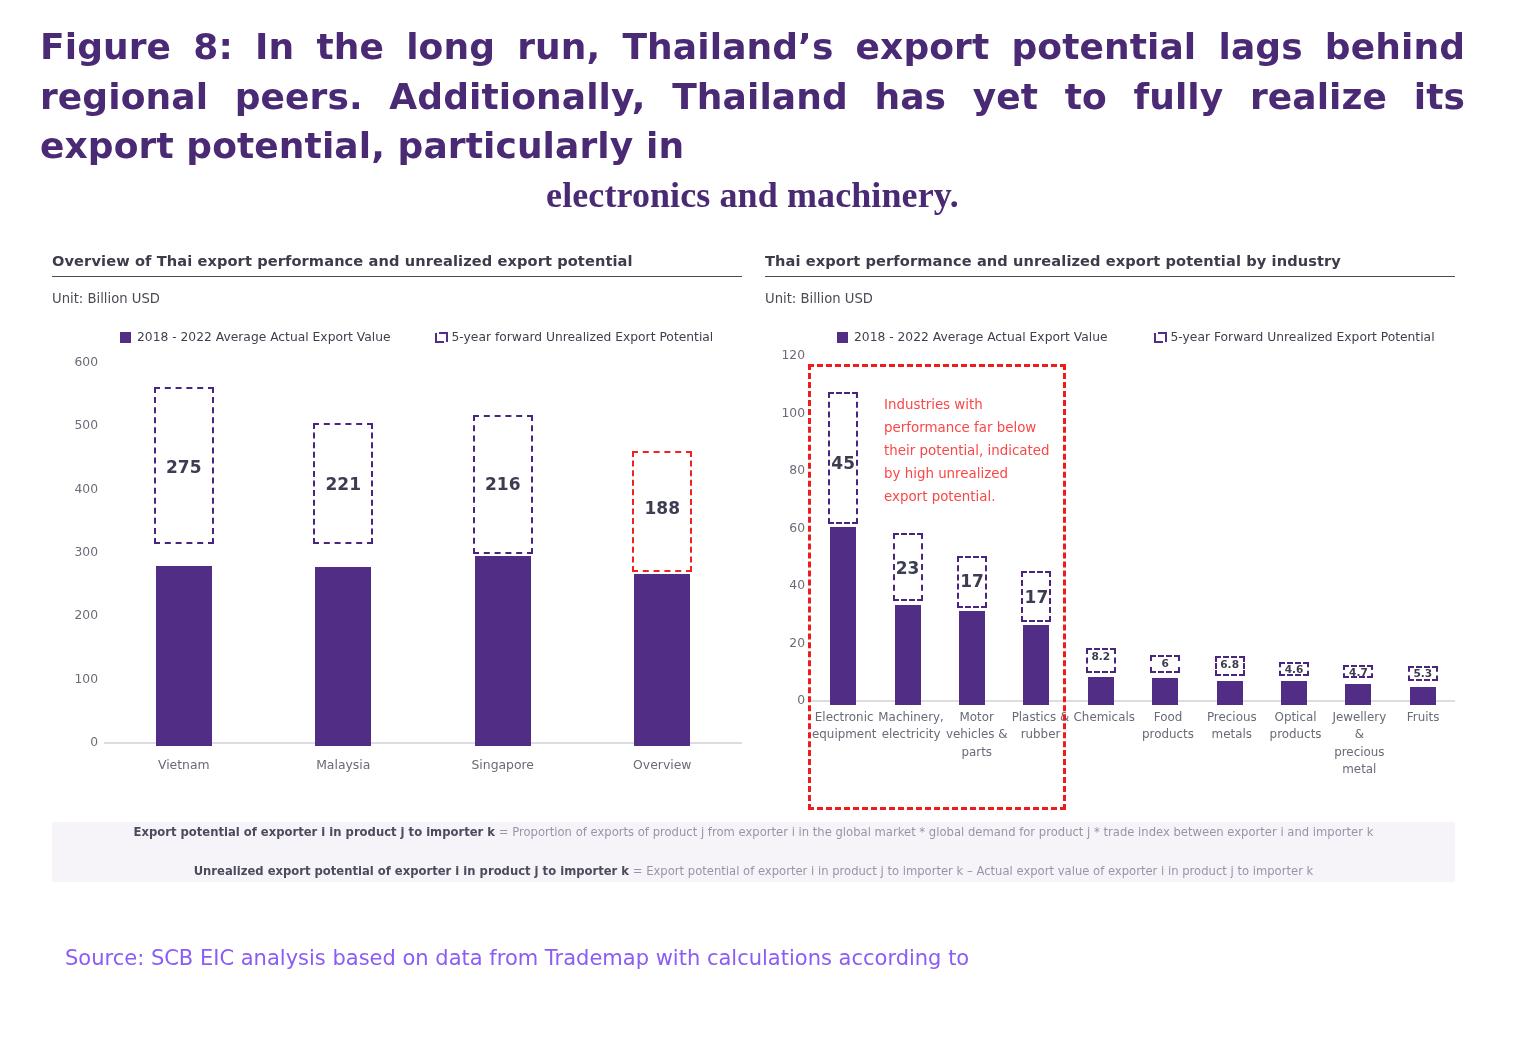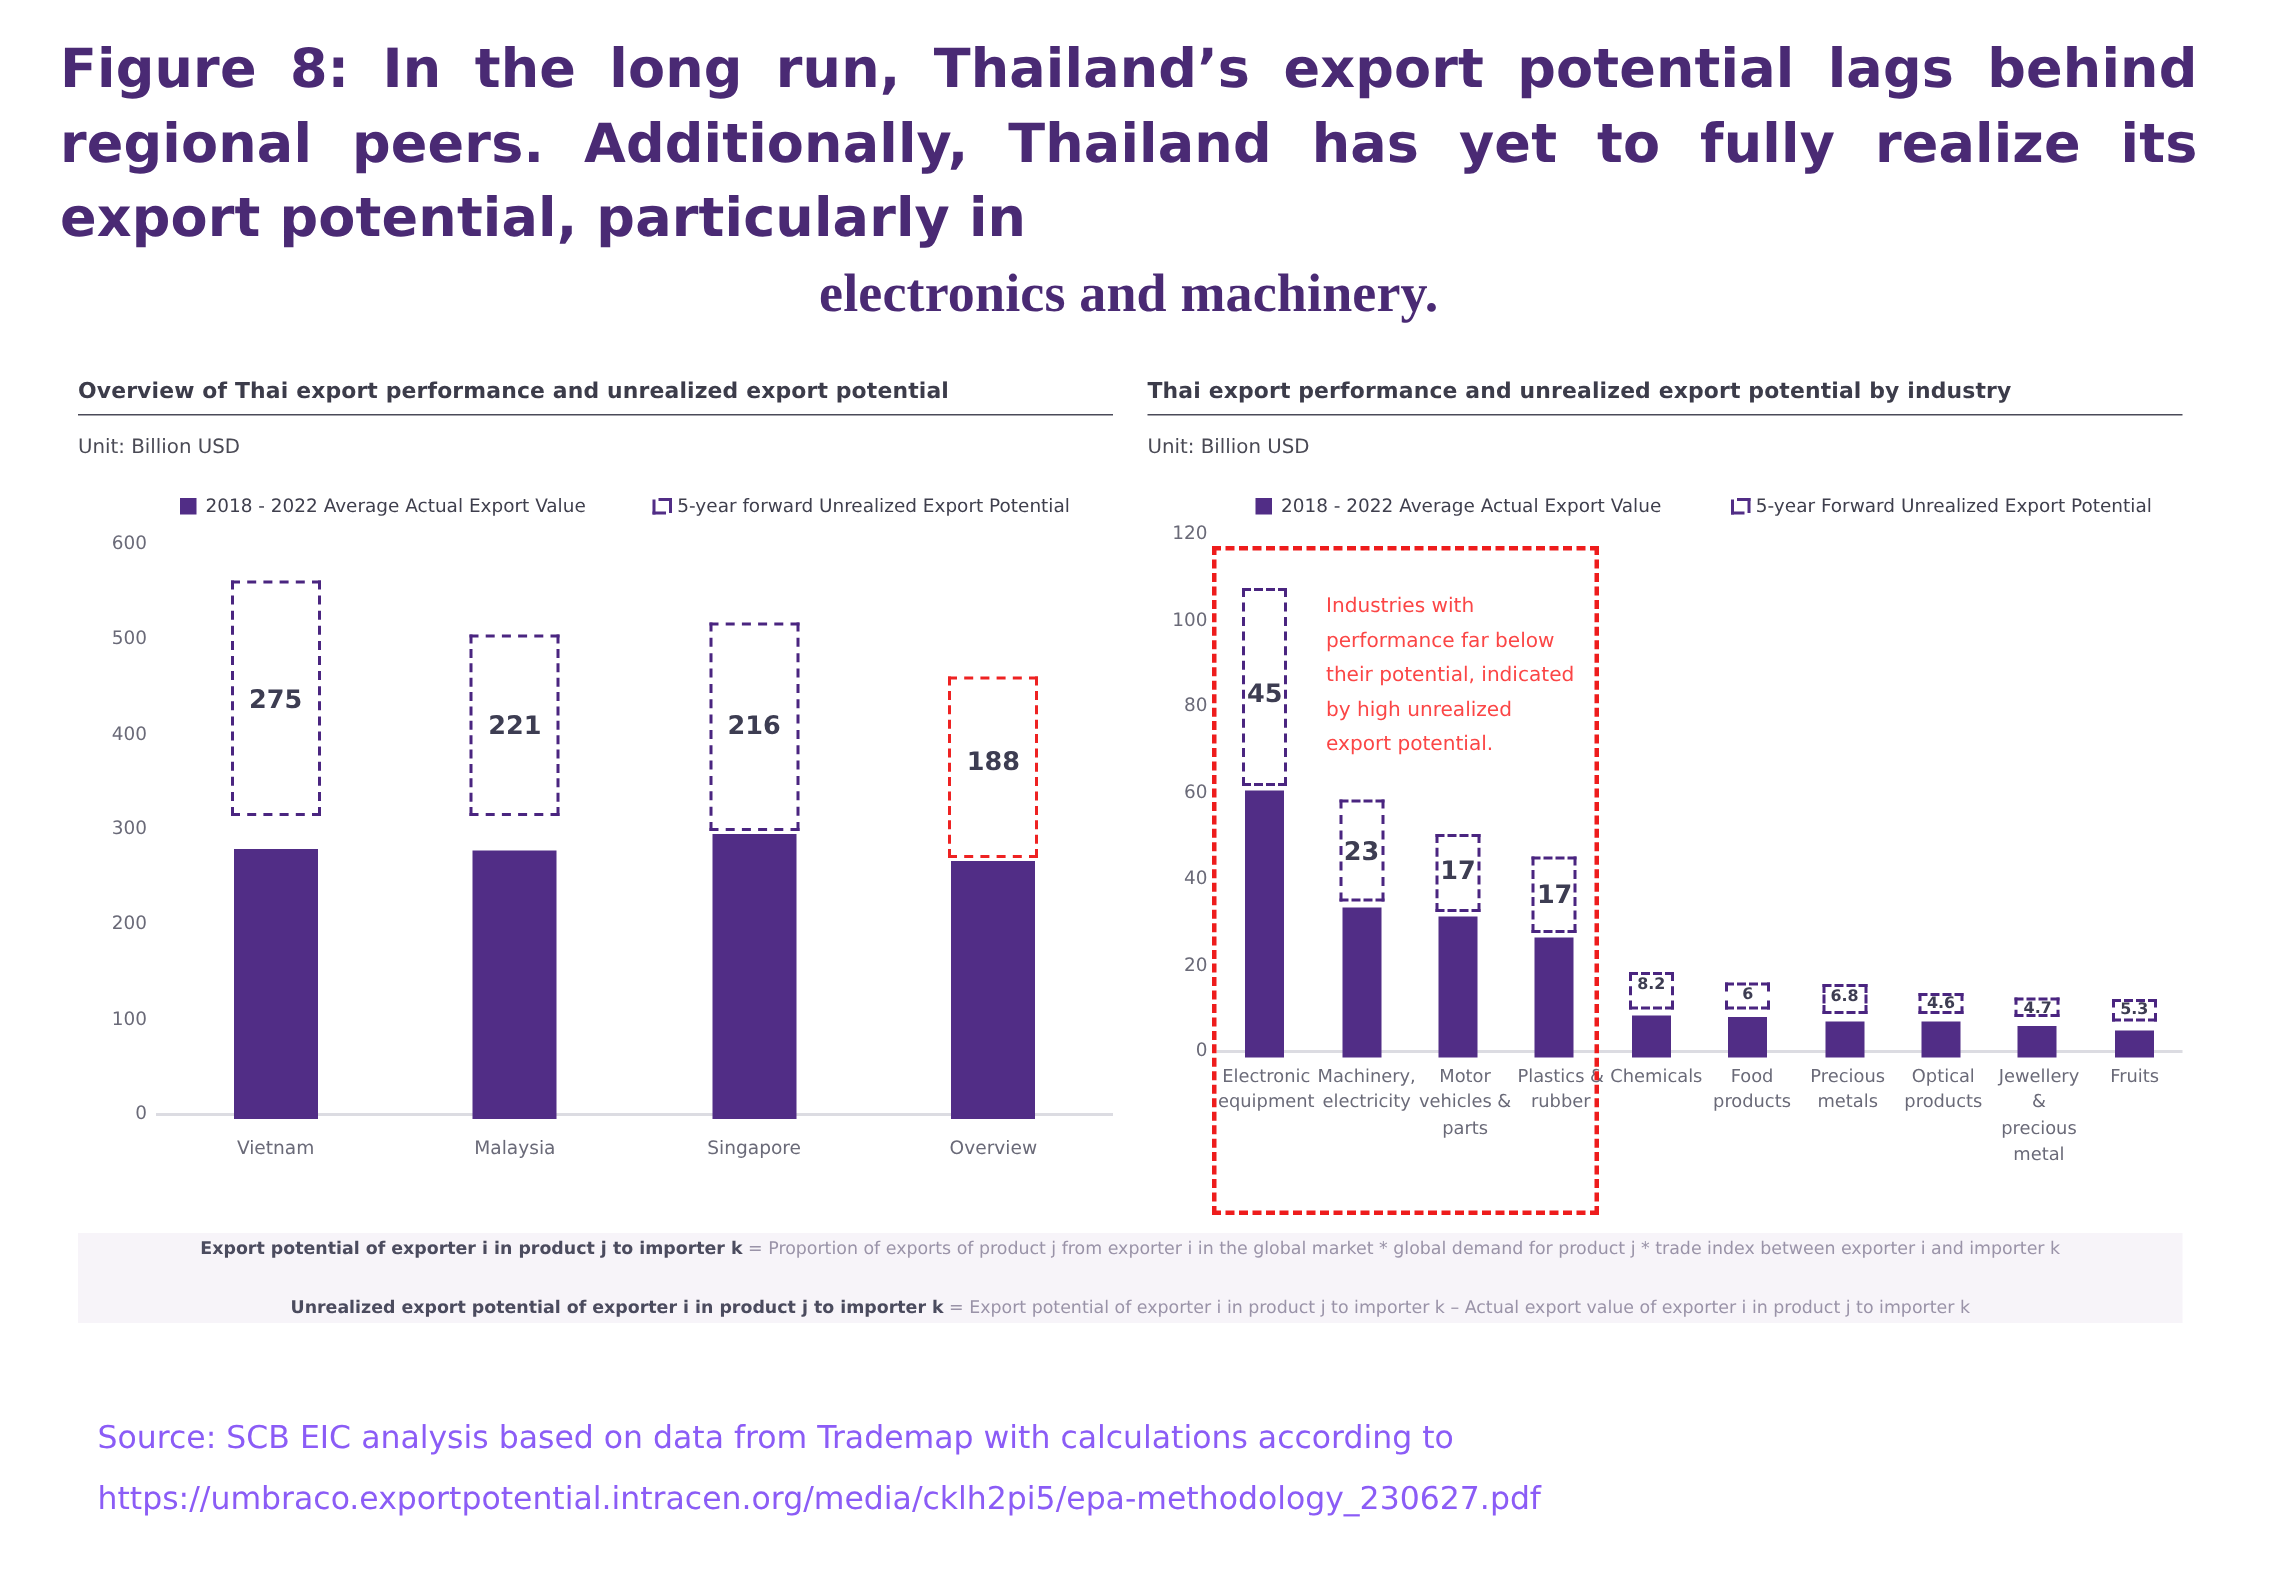--- a/index.html
+++ b/index.html
@@ -343,14 +343,13 @@
   <div class="formula-line">
     <b>Export potential of exporter i in product j to importer k</b><span> = Proportion of exports of product j from exporter i in the global market * global demand for product j * trade index between exporter i and importer k</span>
   </div>
   <div class="formula-line">
     <b>Unrealized export potential of exporter i in product j to importer k</b><span> = Export potential of exporter i in product j to importer k – Actual export value of exporter i in product j to importer k</span>
   </div>
 </div>
 
 <div id="source">
   <div>Source: SCB EIC analysis based on data from Trademap with calculations according to</div>
-  <div>https://umbraco.exportpotential.intracen.org/media/cklh2pi5/epa-methodology_230627.pdf</div>
 </div>
 
 </body></html>

